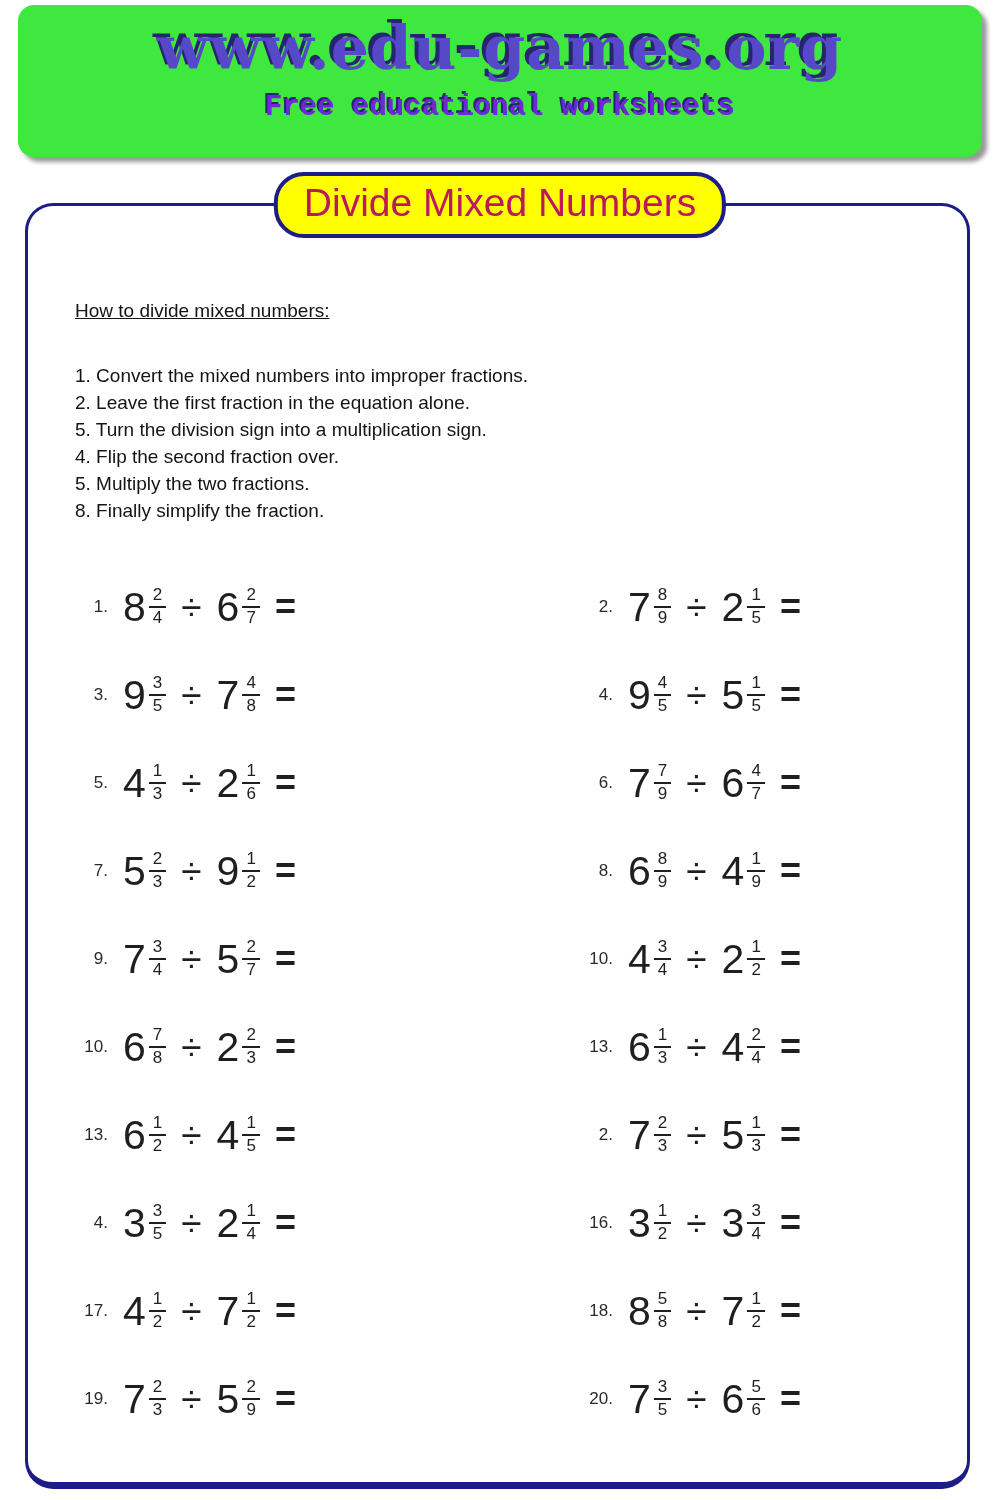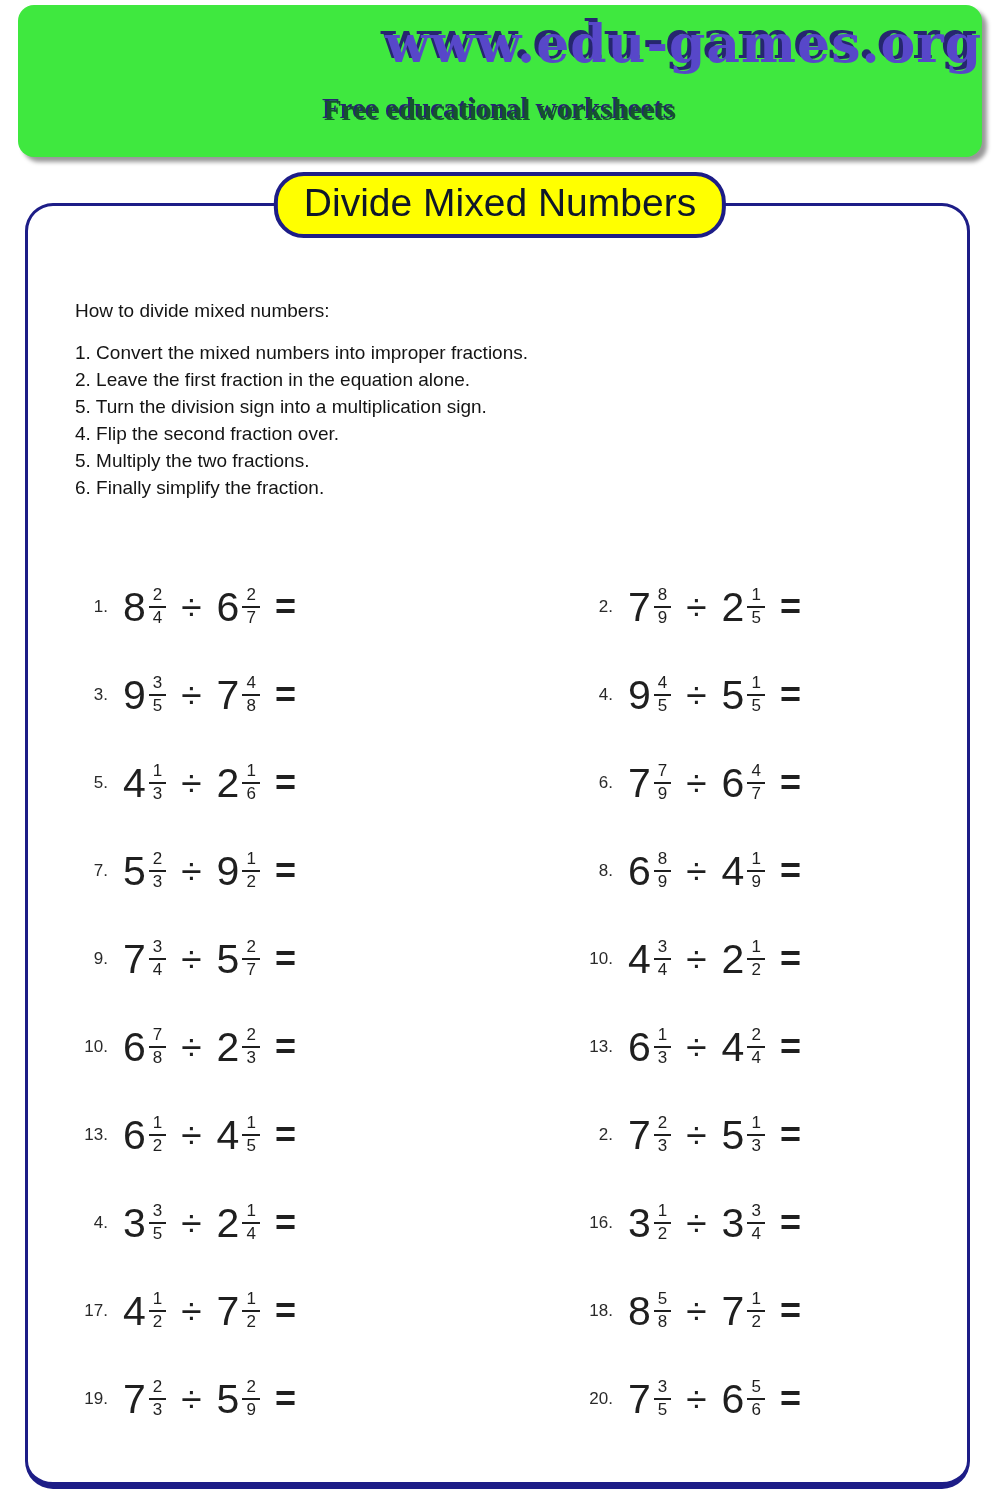--- a/index.html
+++ b/index.html
@@ -10,61 +10,60 @@
   
   .banner {
     position: absolute; left: 18px; top: 5px; width: 964px; height: 152px;
     background: #3FE83F; border-radius: 16px;
     box-shadow: 5px 5px 4px #999999;
     text-align: center;
   }
   .banner-title {
     margin-top: 8px;
     font-family: "DejaVu Serif", serif; font-weight: bold;
-    font-size: 52px; letter-spacing: 1px;
+    font-size: 60px; letter-spacing: 1px;
     color: #5747C9;
     text-shadow: -4px -4px 0 #26266F;
-    text-align: right;
   }
   .banner-subtitle {
-    margin-top: 20px;
-    font-family: Liberation Serif, serif; font-weight: bold;
+    margin-top: 8px;
+    font-family: Liberation Mono, monospace; font-weight: bold;
     font-size: 29px;
-    color: #14532d;
+    color: #6d28d9;
     text-shadow: -2px -2px 0 #26266F;
   }
 
   
   .badge {
     position: absolute; left: 50%; transform: translateX(-50%);
     top: 172px; z-index: 3;
     background: #FFFF00;
     border: 4px solid #1D1D87;
     border-radius: 30px;
     padding: 5px 26px 9px 26px;
-    font-size: 39px; color: #0f172a;
+    font-size: 39px; color: #be185d;
     white-space: nowrap;
   }
 
   
   .main-box {
     position: absolute; left: 25px; top: 203px; width: 945px; height: 1286px;
     border: 3px solid #1D1D87;
     border-bottom-width: 7px;
     border-radius: 28px;
     background: #fff;
     z-index: 1;
   }
 
   
   .instructions {
     position: absolute; left: 75px; top: 297px; z-index: 2;
     font-size: 19px; line-height: 27px; color: #141414;
   }
-  .instructions .heading { margin-bottom: 15px; }
+  .instructions .heading { margin-bottom: 38px; text-decoration: underline; }
 
   
   .problems {
     position: absolute; left: 70px; top: 563px; width: 880px; z-index: 2;
     display: grid;
     grid-template-columns: 505px auto;
     grid-auto-rows: 88px;
   }
   .problem { display: flex; align-items: center; }
   .p-num {
@@ -94,21 +93,21 @@
 
   <div class="main-box"></div>
 
   <div class="instructions">
     <div class="heading">How to divide mixed numbers:</div>
     <div>1. Convert the mixed numbers into improper fractions.</div>
     <div>2. Leave the first fraction in the equation alone.</div>
     <div>5. Turn the division sign into a multiplication sign.</div>
     <div>4. Flip the second fraction over.</div>
     <div>5. Multiply the two fractions.</div>
-    <div>6. Finally simplify the fraction.</div>
+    <div>8. Finally simplify the fraction.</div>
   </div>
 
   <div class="problems">
     <div class="problem">
       <span class="p-num">1.</span>
       <span class="expr">
         <span class="whole">8</span>
         <span class="frac">
           <span class="fnum">2</span>
           <span class="fden">4</span>

